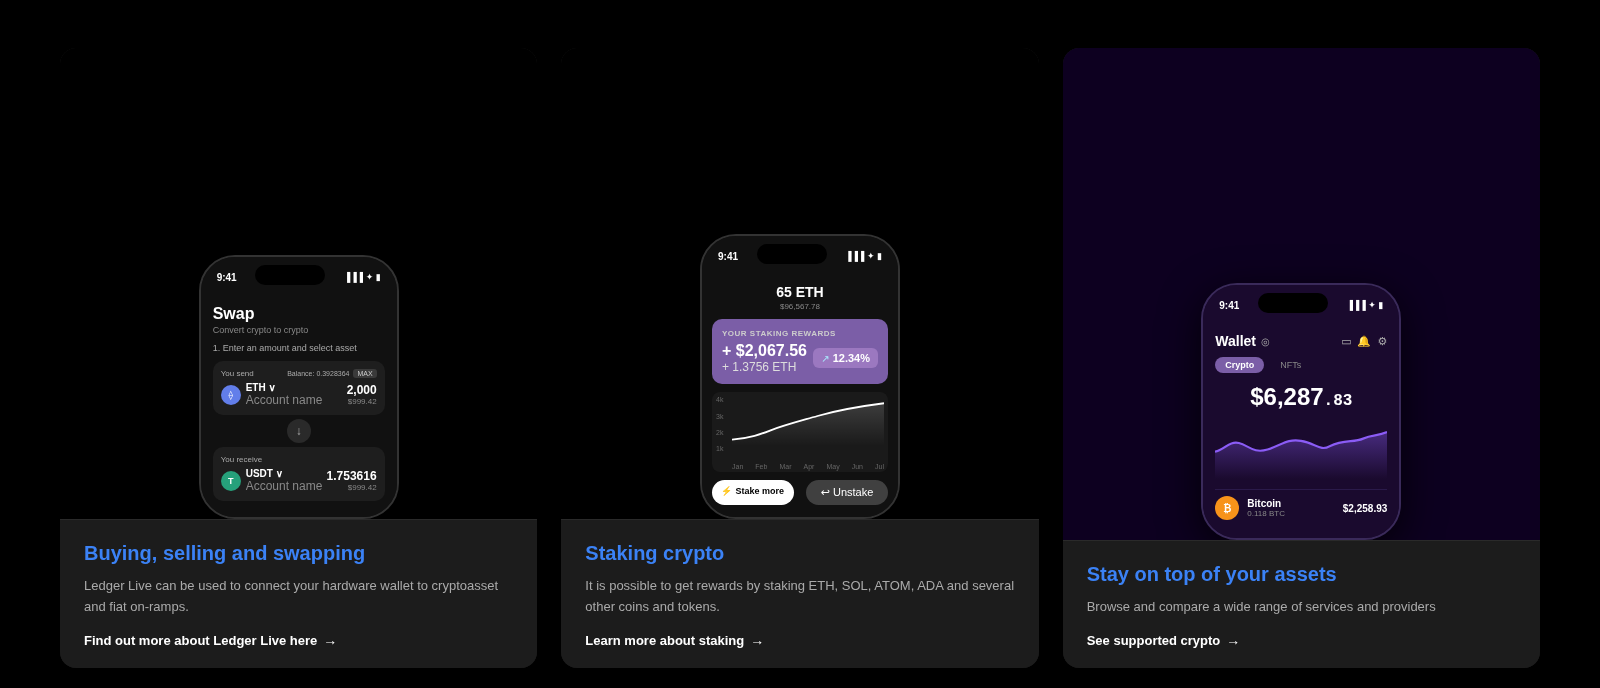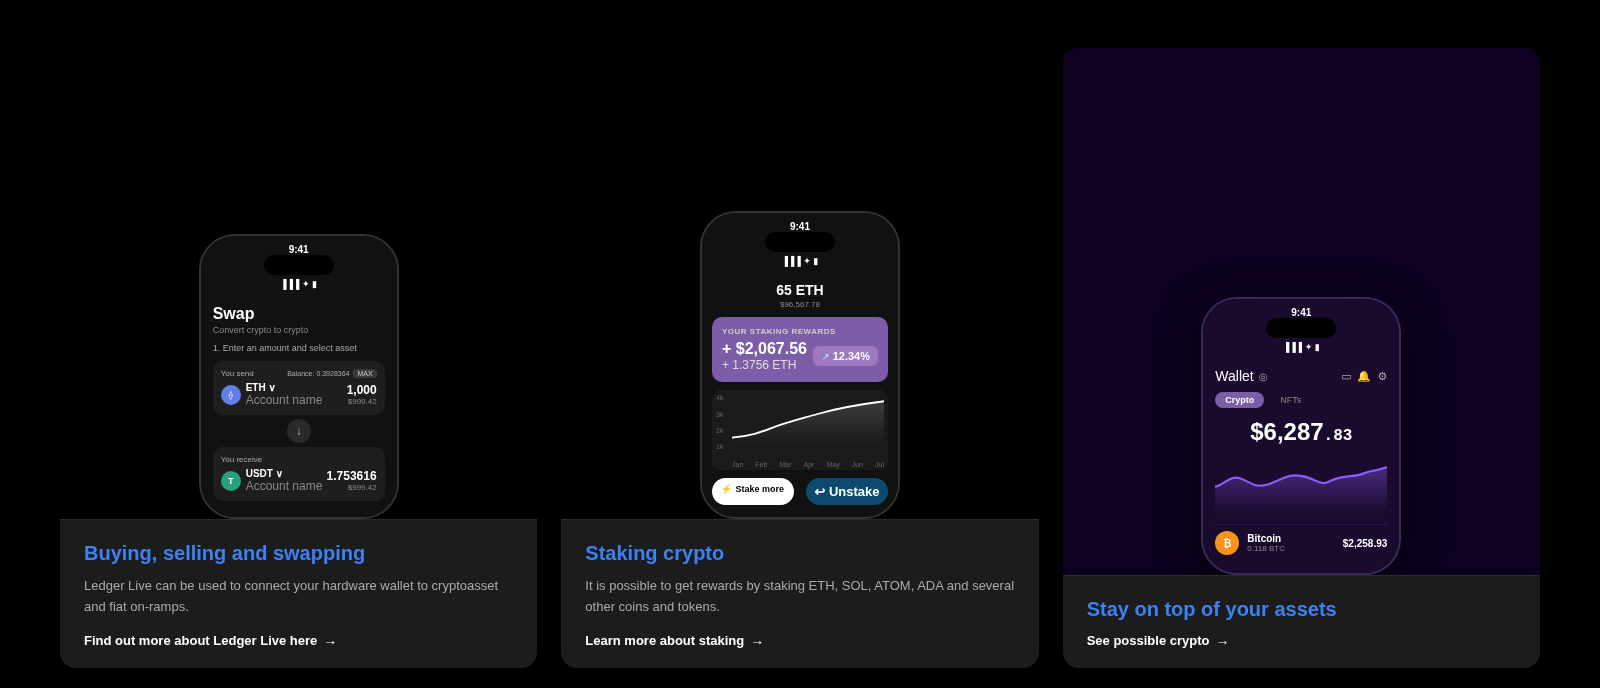--- a/index.html
+++ b/index.html
@@ -56,21 +56,20 @@
     }
 
     .phone-notch-bar {
       background: #111;
       display: flex;
       justify-content: space-between;
       align-items: center;
       padding: 8px 16px 4px;
       font-size: 10px;
       color: #fff;
-      flex-direction: column;
     }
 
     .phone-notch-bar .time { font-weight: 600; }
     .phone-notch-bar .icons { display: flex; gap: 3px; align-items: center; font-size: 9px; }
 
     .dynamic-island {
       width: 70px;
       height: 20px;
       background: #000;
       border-radius: 12px;
@@ -249,27 +248,27 @@
       color: #000;
       border-radius: 20px;
       padding: 6px;
       text-align: center;
       font-size: 9px;
       font-weight: 600;
     }
 
     .btn-unstake {
       flex: 1;
-      background: #0c4a6e;
+      background: #404040;
       color: #fff;
       border-radius: 20px;
       padding: 6px;
       text-align: center;
-      font-size: 13px;
-      font-weight: 700;
+      font-size: 11px;
+      font-weight: 400;
     }
 
     
     .wallet-screen {
       padding: 12px;
       background: #1a0a2e;
       min-height: 100%;
     }
 
     .wallet-header {
@@ -278,21 +277,21 @@
       align-items: center;
       margin-bottom: 8px;
     }
 
     .wallet-title-row {
       display: flex;
       align-items: center;
       gap: 5px;
     }
 
-    .wallet-title { color: #fff; font-size: 14px; font-weight: 400; }
+    .wallet-title { color: #fff; font-size: 14px; font-weight: 700; }
     .wallet-icons { display: flex; gap: 6px; color: #aaa; font-size: 11px; }
 
     .wallet-tabs {
       display: flex;
       gap: 6px;
       margin-bottom: 10px;
     }
 
     .tab-active {
       background: #7b5ea7;
@@ -414,21 +413,21 @@
               <div class="swap-asset-left">
                 <div class="eth-icon">⟠</div>
                 <div>
                   <div class="asset-name">
                     <span>ETH</span> ∨
                   </div>
                   <div class="asset-account">Account name</div>
                 </div>
               </div>
               <div class="swap-amount-right">
-                <div class="swap-amount">1,000</div>
+                <div class="swap-amount">2,000</div>
                 <div class="swap-usd">$999.42</div>
               </div>
             </div>
           </div>
 
           <div class="swap-arrow-btn">↓</div>
 
           <div class="swap-box">
             <div class="swap-box-header">
               <span class="swap-label">You receive</span>
@@ -584,20 +583,21 @@
               <div class="asset-name-main">Bitcoin</div>
               <div class="asset-amount">0.118 BTC</div>
             </div>
             <div class="asset-value">$2,258.93</div>
           </div>
         </div>
       </div>
     </div>
     <div class="card-info">
       <div class="card-info-title">Stay on top of your assets</div>
+      <div class="card-info-desc">Browse and compare a wide range of services and providers</div>
       <a class="card-info-link" href="#">
-        <span>See possible crypto</span>
+        <span>See supported crypto</span>
         <span class="arrow">→</span>
       </a>
     </div>
   </div>
 
 </div>
 
 </body></html>

